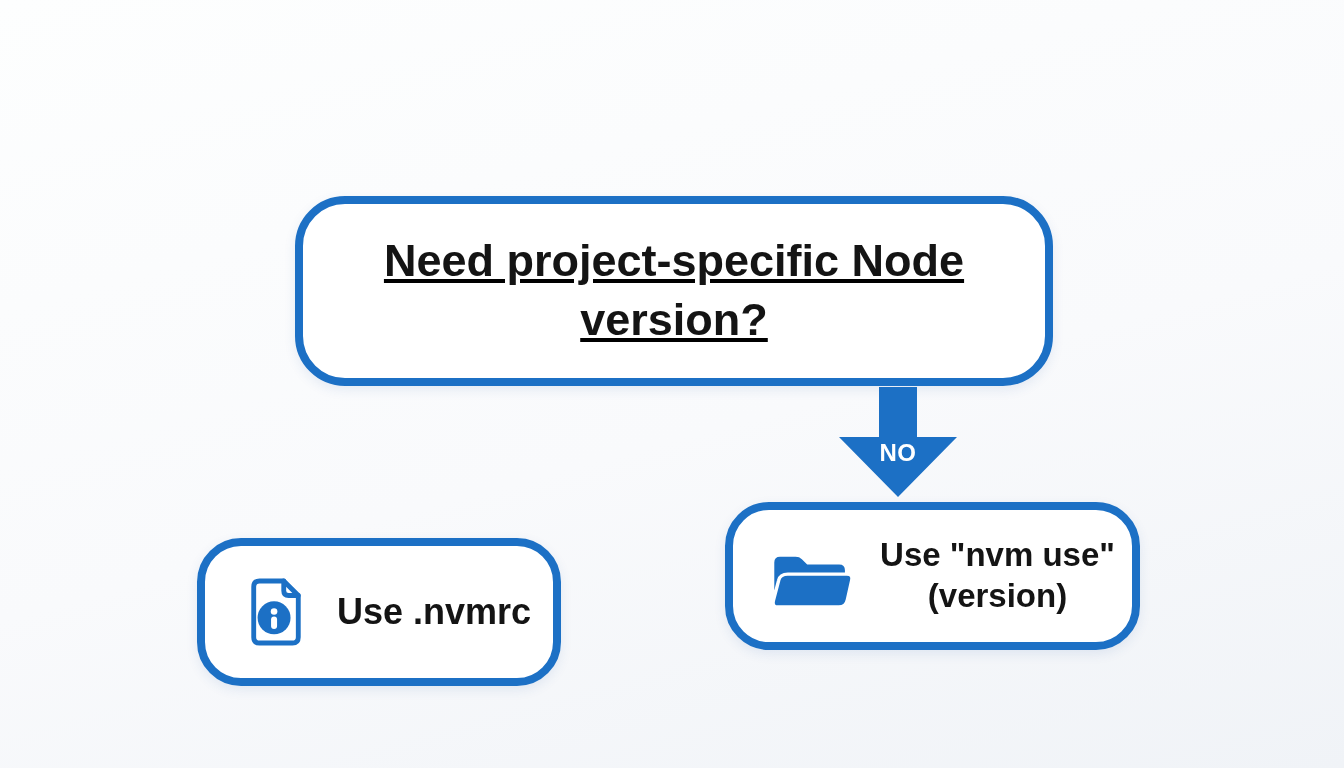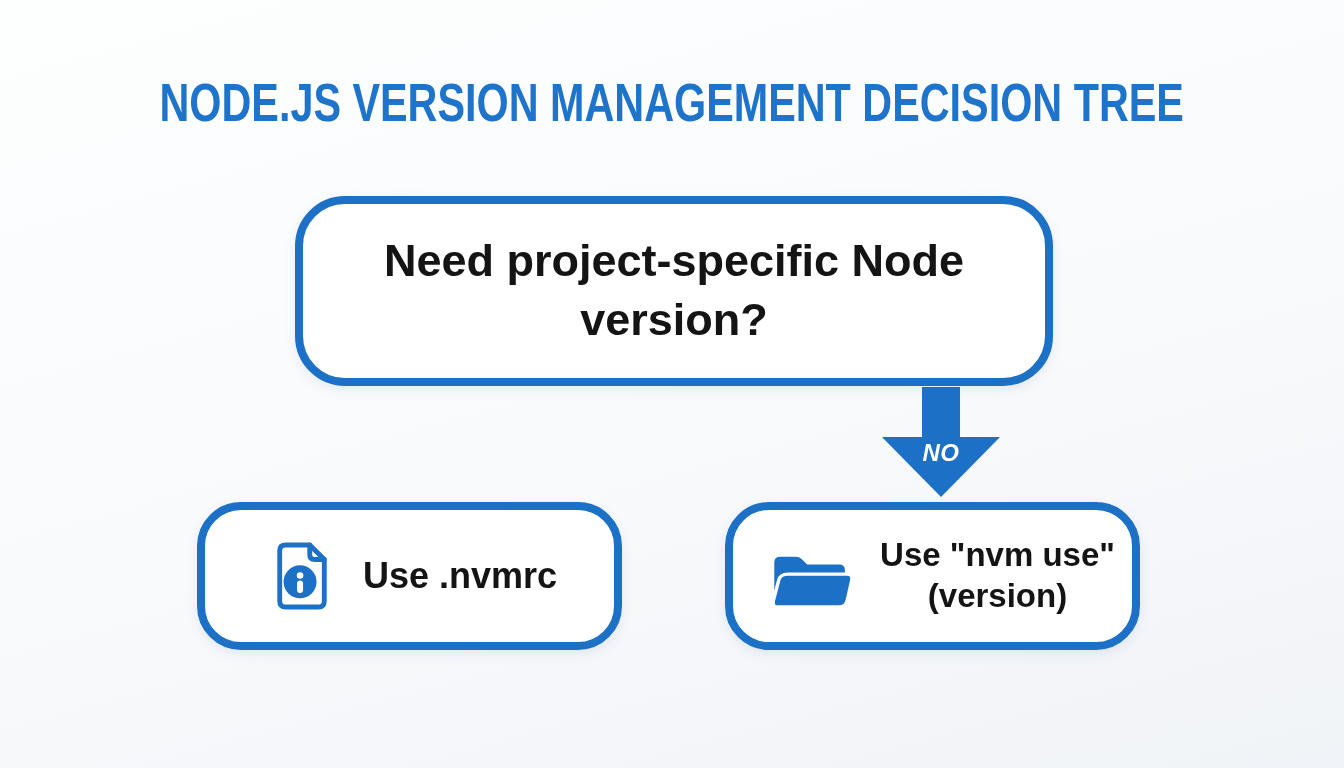--- a/index.html
+++ b/index.html
@@ -30,40 +30,40 @@
   }
 
   .node{
     position:absolute;background:var(--node-fill);
     border:8px solid var(--accent);
     box-shadow:0 4px 12px rgba(35,90,165,0.10);
     display:flex;align-items:center;
   }
   .decision-node{
     left:295px;top:196px;width:758px;height:190px;
-    border-radius:50px;justify-content:center;
+    border-radius:50px;justify-content:center;text-decoration:underline;
   }
   .decision-node .question{
     width:650px;text-align:center;
     font-size:45px;font-weight:700;color:var(--text);line-height:1.31;
   }
 
   .arrow{position:absolute;width:122px;height:112px;}
   .arrow-yes{left:341px;top:387px;}
-  .arrow-no{left:880px;top:387px;font-style:italic;}
+  .arrow-no{left:837px;top:387px;}
   .arrow svg{display:block;width:100%;height:100%;}
   .arrow path{fill:var(--accent);}
   .arrow text{
     font-family:"Liberation Sans", sans-serif;
     font-size:24px;font-weight:700;fill:var(--arrow-label);
     text-anchor:middle;letter-spacing:0.5px;
   }
 
   .result-node{height:148px;top:502px;border-radius:44px;}
-  .result-node-yes{left:197px;width:425px;padding-left:66px;}
+  .result-node-yes{left:197px;width:364px;padding-left:40px;margin-top:36px;}
   .result-node-no{left:725px;width:415px;padding-left:36px;}
 
   .node-icon{flex:0 0 auto;display:block;}
   .file-icon{width:62px;height:70px;margin-right:30px;}
   .folder-icon{width:88px;height:60px;margin-right:20px;margin-top:6px;}
 
   .result-label{
     font-size:36px;font-weight:700;color:var(--text);white-space:nowrap;
   }
   .result-label-two-line{
@@ -74,23 +74,20 @@
   .stroke-accent{stroke:var(--accent);fill:none;stroke-width:5;stroke-linejoin:round;stroke-linecap:round;}
   .fill-accent{fill:var(--accent);}
   .fill-white{fill:#ffffff;}
   .folder-front{fill:var(--accent);stroke:#ffffff;stroke-width:3.5;stroke-linejoin:round;}
 </style>
 </head>
 <body>
 
 <div class="stage">
 
-  <div class="title">
-    <span>NODE.JS VERSION MANAGEMENT DECISION TREE</span>
-  </div>
 
   <div class="node decision-node">
     <div class="question">Need project-specific Node version?</div>
   </div>
 
 
   <div class="arrow arrow-no">
     <svg viewBox="0 0 122 112">
       <path d="M42,0 H80 V50 H120 L61,110 L2,50 H42 Z"></path>
       <text x="61" y="74">NO</text>

